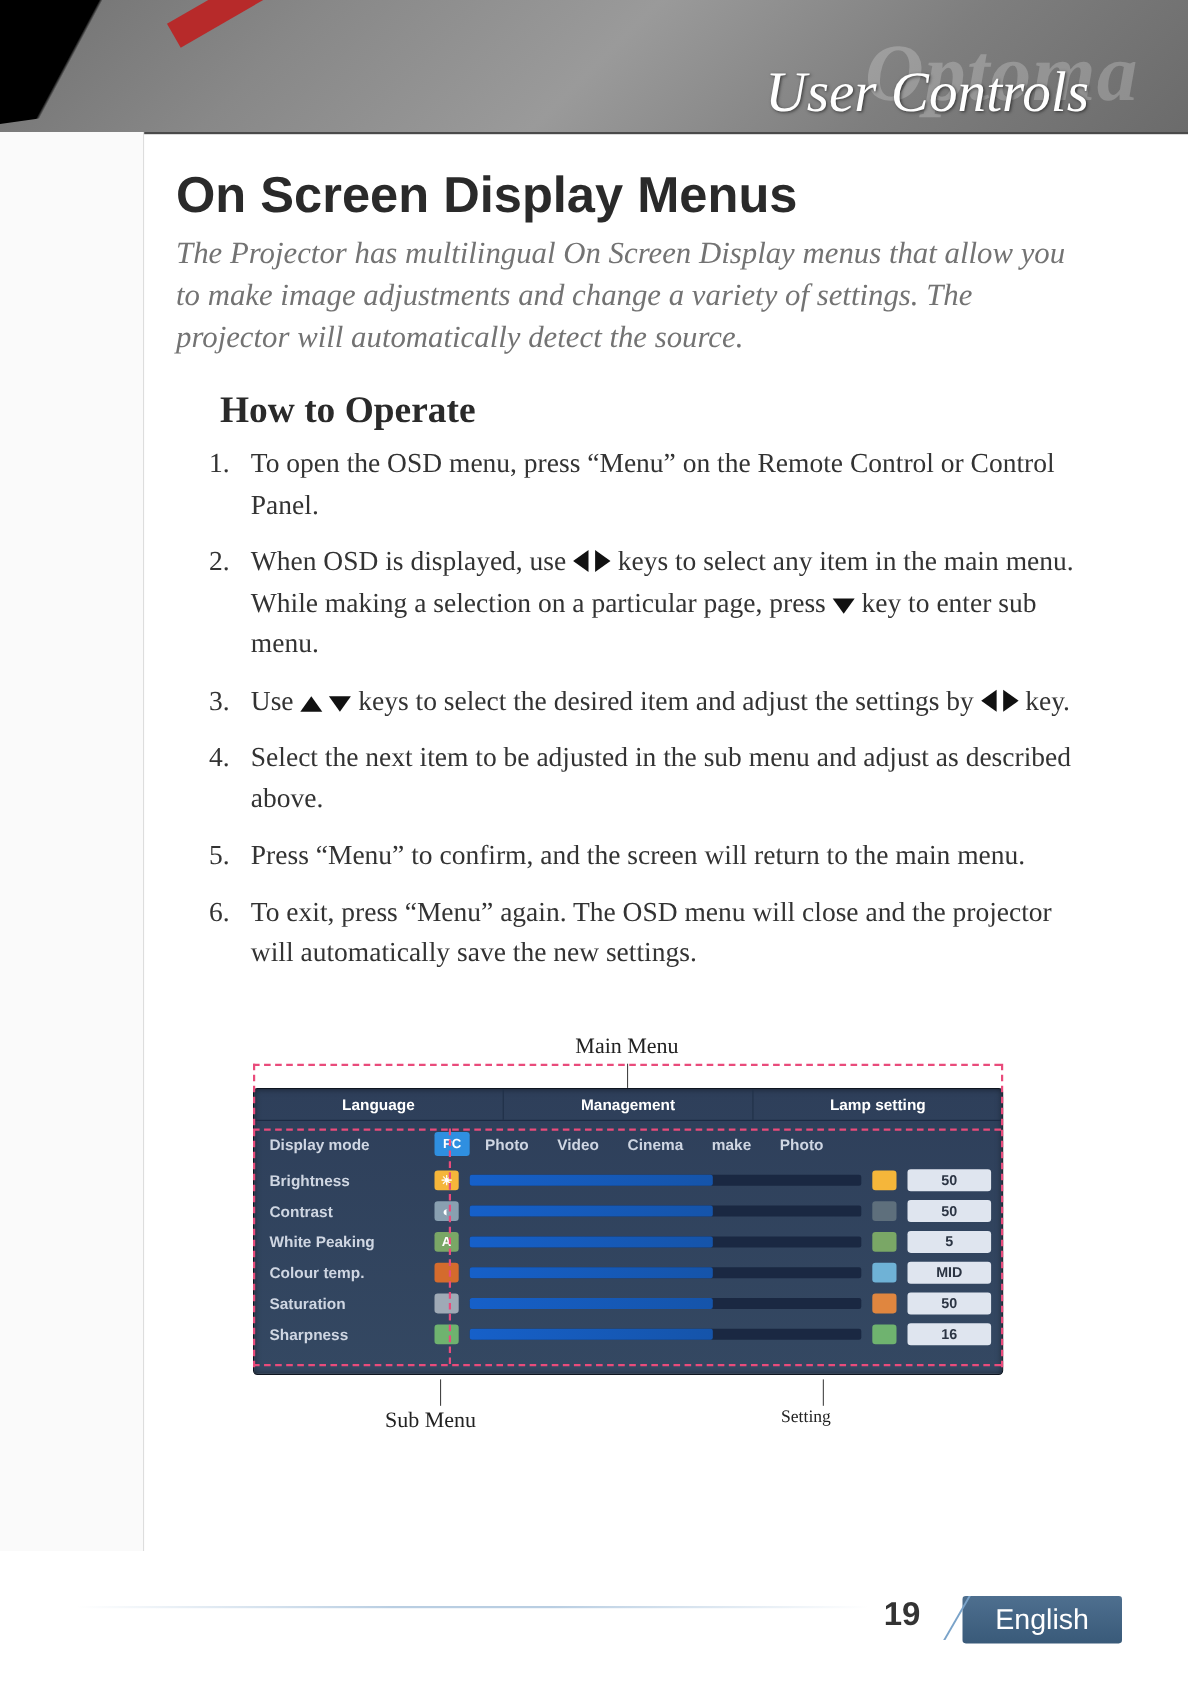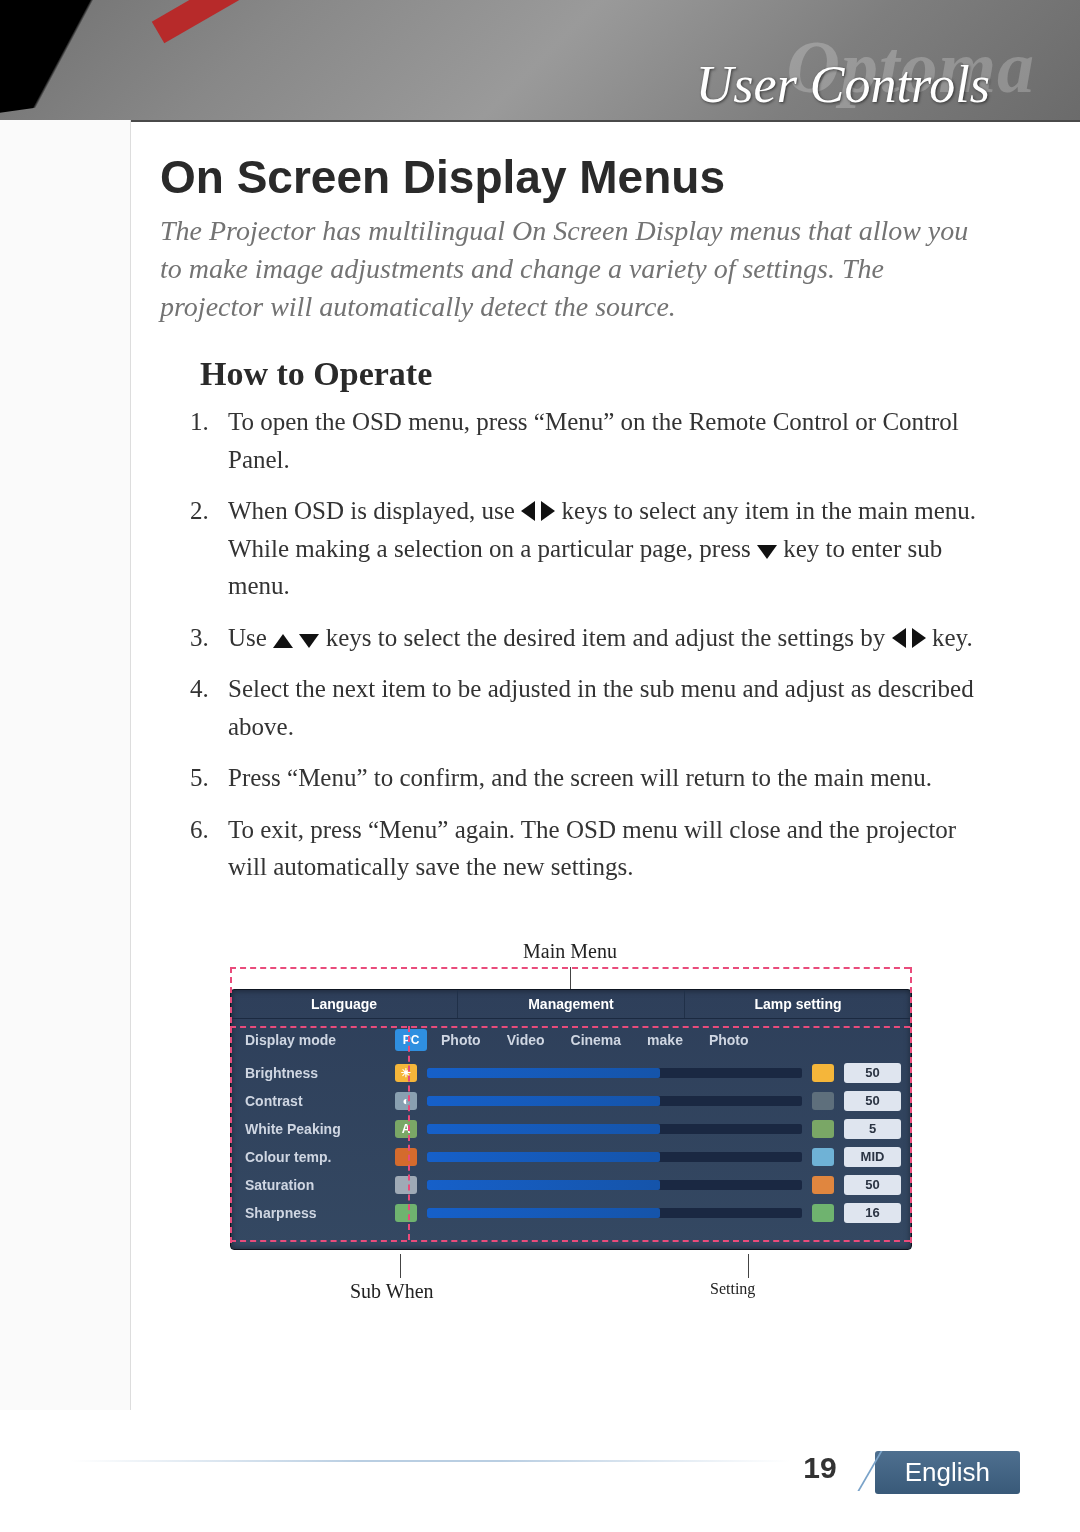--- a/index.html
+++ b/index.html
@@ -38,21 +38,21 @@
 .moderow{display:flex;align-items:center;gap:0;margin-bottom:8px;font-weight:bold;font-size:14px;color:#cfd6e2}
 .moderow .lbl{width:150px}
 .moderow .chip{width:32px;height:22px;background:#2f8fe0;border-radius:3px;display:flex;align-items:center;justify-content:center;font-size:12px;margin-right:14px;color:#fff}
 .moderow .opt{margin-right:26px;white-space:nowrap}
 .row{display:flex;align-items:center;height:28px;font-weight:bold;font-size:14px;color:#cfd6e2}
 .row .lbl{width:150px}
 .row .ic{width:22px;height:18px;border-radius:3px;margin-right:10px;font-size:12px;display:flex;align-items:center;justify-content:center;color:#fff}
 .track{flex:1;height:10px;background:#1a2842;border-radius:2px;position:relative;margin-right:10px}
 .track .fill{position:absolute;left:0;top:0;height:100%;background:linear-gradient(90deg,#1660c9,#1554aa);border-radius:2px}
 .ic2{width:22px;height:18px;border-radius:3px;margin-right:10px}
-.valbox{width:57px;height:20px;background:#dfe5ef;color:#2b3443;border-radius:3px;text-align:center;font-size:13px;line-height:20px}
+.valbox{width:76px;height:20px;background:#dfe5ef;color:#2b3443;border-radius:3px;text-align:center;font-size:13px;line-height:20px}
 .dashed-h{position:absolute;border-top:2px dashed #e94b7b;height:0}
 .dashed-v{position:absolute;border-left:2px dashed #e94b7b;width:0}
 .callouts{position:relative;height:60px;margin-top:4px}
 .call-l{position:absolute;left:120px;top:26px;font-family:Georgia,serif;font-size:20px}
 .call-r{position:absolute;left:480px;top:26px;font-family:Georgia,serif;font-size:16px}
 .cl-line-l{position:absolute;left:170px;top:0;width:1px;height:24px;background:#444}
 .cl-line-r{position:absolute;left:518px;top:0;width:1px;height:24px;background:#444}
 .footer{position:absolute;bottom:38px;right:60px;display:flex;align-items:flex-start;gap:0}
 .pg{font-family:Arial,sans-serif;font-weight:bold;font-size:30px;color:#333;margin-right:6px}
 .slash{width:26px;height:40px;position:relative;margin-right:0}
@@ -190,21 +190,21 @@
             </span>
           <span class="ic2" style="background:#6fb36f"></span>
           <span class="valbox">16</span>
         </div>
       </div>
     </div>
 
     <div class="callouts">
       <div class="cl-line-l"></div>
       <div class="cl-line-r"></div>
-      <div class="call-l">Sub When</div>
+      <div class="call-l">Sub Menu</div>
       <div class="call-r">Setting</div>
     </div>
   </div>
 </div>
 
 <div class="btm-rule"></div>
 <div class="footer">
   <span class="pg">19</span>
   <span class="slash"></span>
   <span class="lang-badge">English</span>

